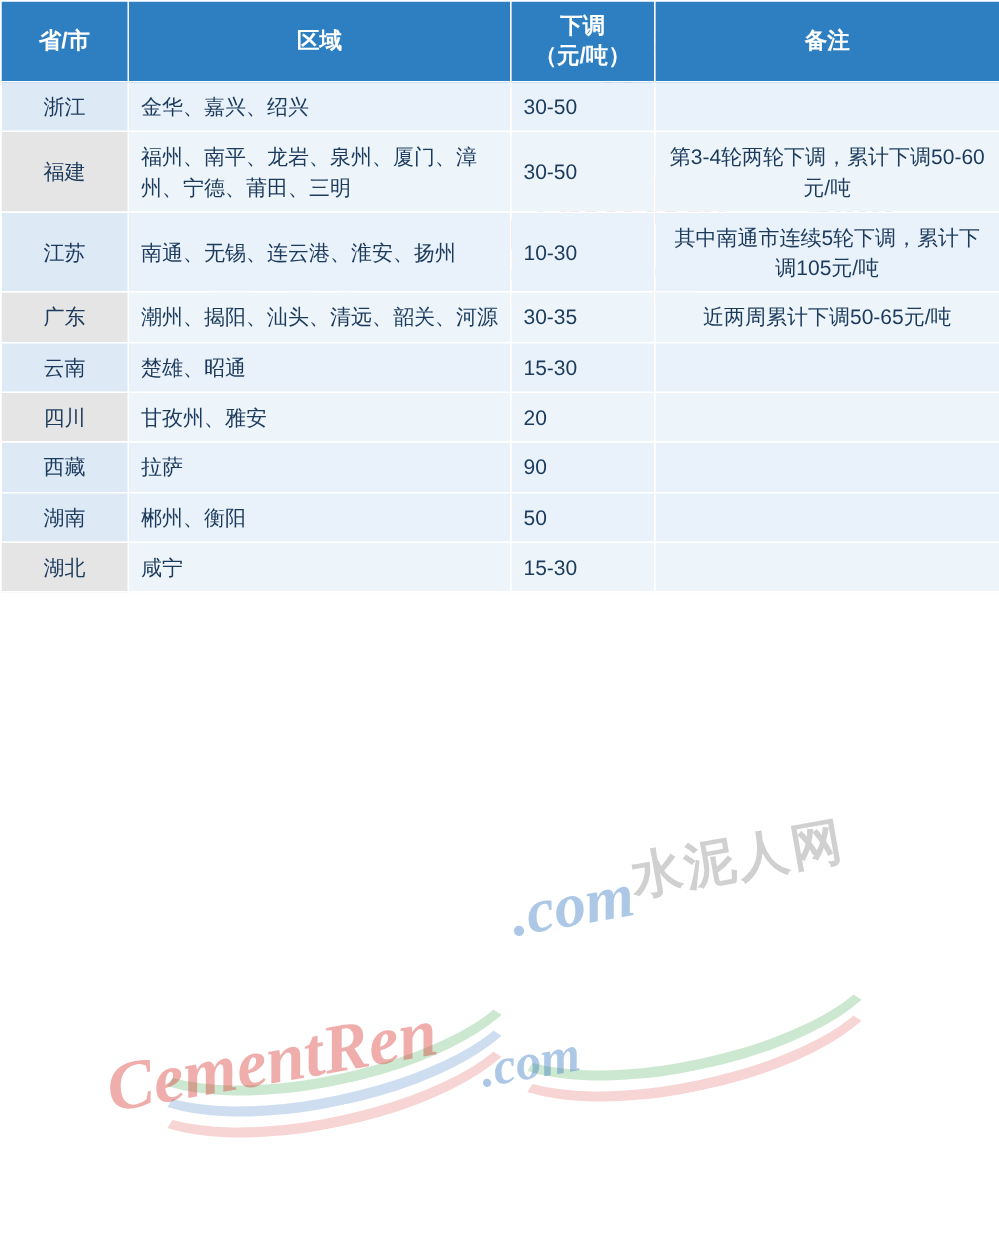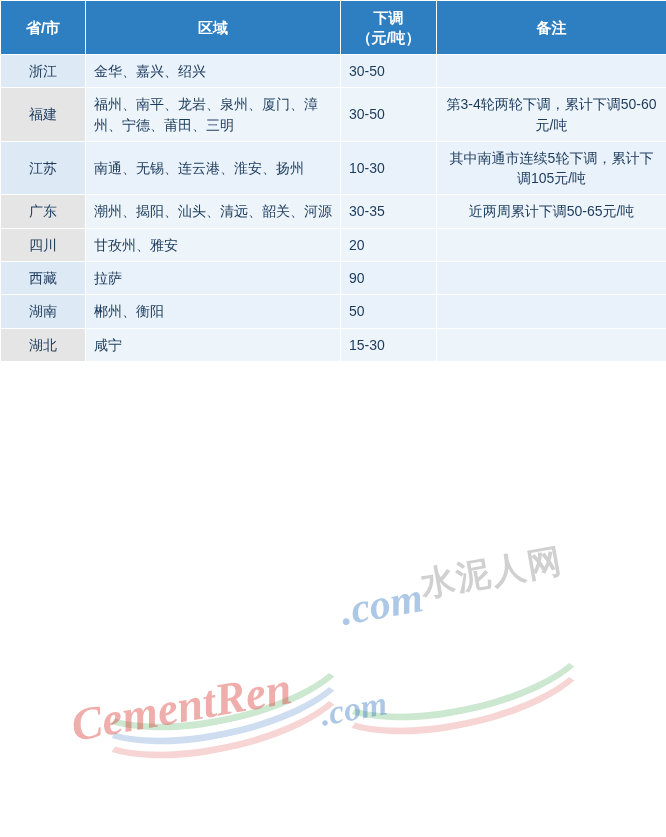--- a/index.html
+++ b/index.html
@@ -225,20 +225,26 @@
         <td class="c-area">南通、无锡、连云港、淮安、扬州</td>
         <td class="c-cut">10-30</td>
         <td class="c-note">其中南通市连续5轮下调，累计下调105元/吨</td>
       </tr>
       <tr class="alt">
         <td class="c-prov">广东</td>
         <td class="c-area">潮州、揭阳、汕头、清远、韶关、河源</td>
         <td class="c-cut">30-35</td>
         <td class="c-note">近两周累计下调50-65元/吨</td>
       </tr>
+      <tr>
+        <td class="c-prov">云南</td>
+        <td class="c-area">楚雄、昭通</td>
+        <td class="c-cut">15-30</td>
+        <td class="c-note"></td>
+      </tr>
       <tr class="alt">
         <td class="c-prov">四川</td>
         <td class="c-area">甘孜州、雅安</td>
         <td class="c-cut">20</td>
         <td class="c-note"></td>
       </tr>
       <tr>
         <td class="c-prov">西藏</td>
         <td class="c-area">拉萨</td>
         <td class="c-cut">90</td>

